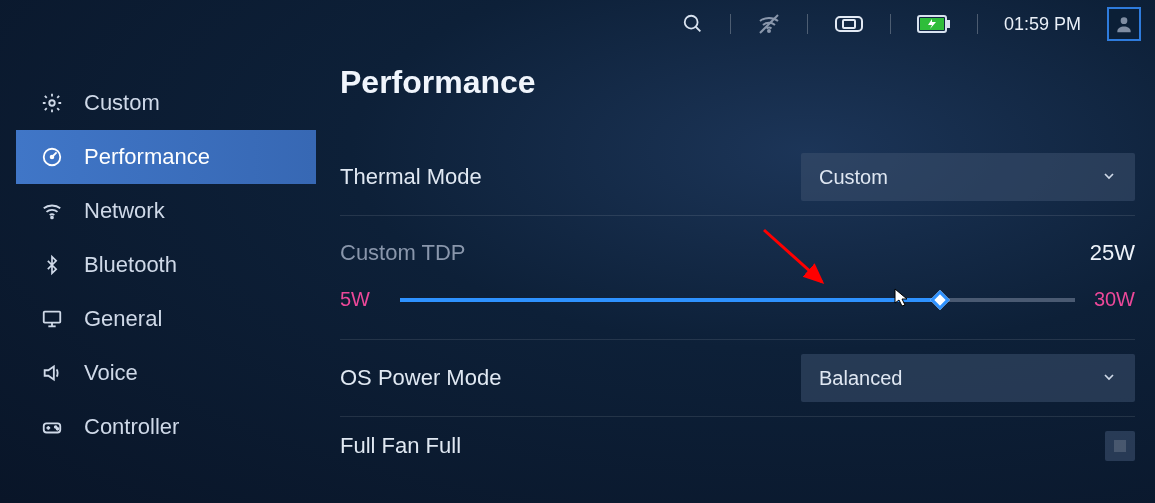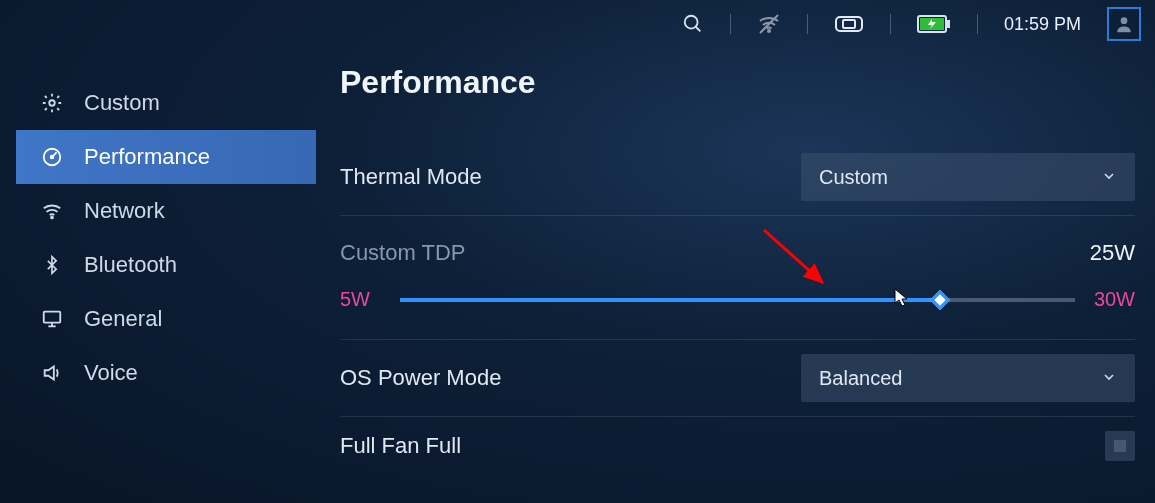--- a/index.html
+++ b/index.html
@@ -219,20 +219,32 @@
   </div>
   <div class="side-item">
     <span class="side-icon">
       <svg width="22" height="22" viewBox="0 0 24 24" fill="none" stroke="currentColor" stroke-width="2">
           <path d="M4 9v6h4l6 4V5L8 9H4z"></path>
           <path d="M17 8c1.5 1.5 1.5 6.5 0 8"></path>
         </svg>
     </span>
     <span>Voice</span>
   </div>
+  <div class="side-item">
+    <span class="side-icon">
+      <svg width="22" height="22" viewBox="0 0 24 24" fill="none" stroke="currentColor" stroke-width="2">
+          <rect x="3" y="8" width="18" height="10" rx="3"></rect>
+          <line x1="8" y1="11" x2="8" y2="15"></line>
+          <line x1="6" y1="13" x2="10" y2="13"></line>
+          <circle cx="16" cy="12" r="1" fill="currentColor"></circle>
+          <circle cx="18" cy="14" r="1" fill="currentColor"></circle>
+        </svg>
+    </span>
+    <span>Controller</span>
+  </div>
 </div>
 
 <div class="content">
   <div class="page-title">Performance</div>
 
   <div class="row">
     <div class="row-label">Thermal Mode</div>
     <div class="select">
       <span>Custom</span>
       <span>

